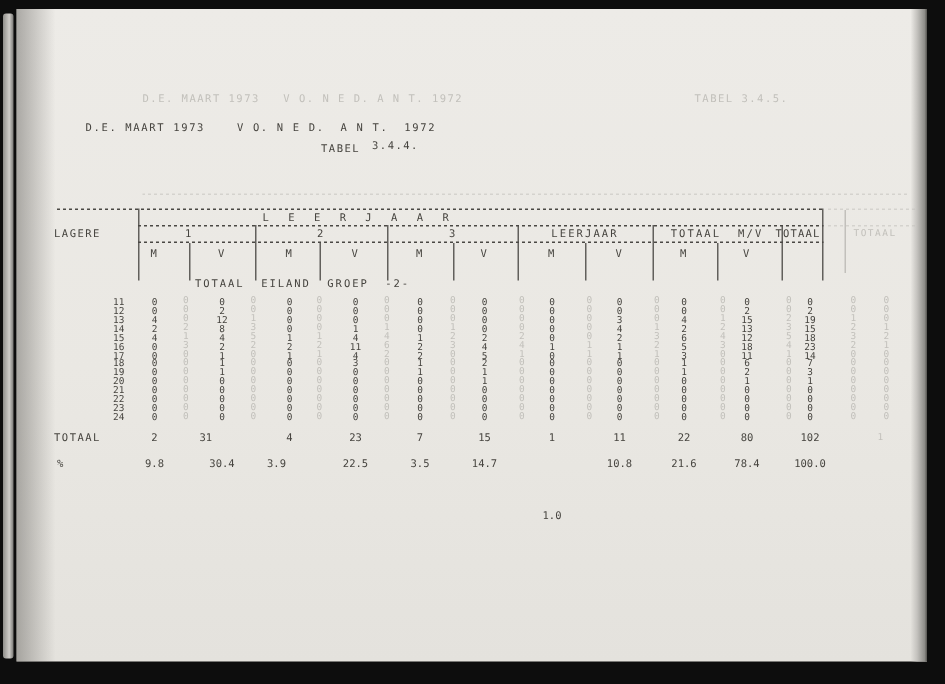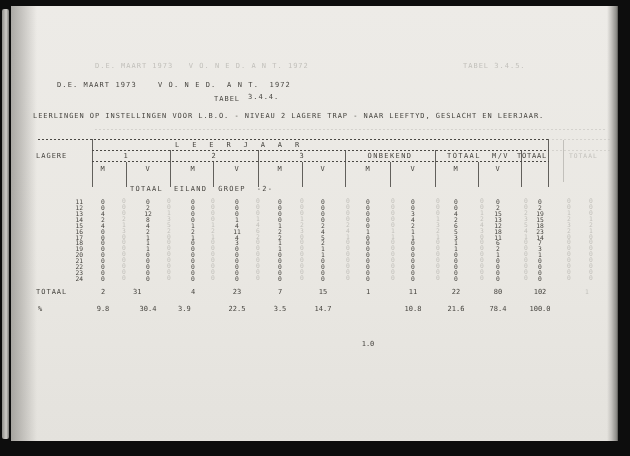--- a/index.html
+++ b/index.html
@@ -57,31 +57,30 @@
         <div class="gstrip" style="left: 425px; top: 192px;">00013210000000</div>
         <div class="gstrip" style="left: 469px; top: 192px;">00124300000000</div>
         <div class="gstrip" style="left: 513px; top: 192px;">00235410000000</div>
         <div class="gstrip" style="left: 556px; top: 192px;">00123200000000</div>
         <div class="gstrip" style="left: 578px; top: 192px;">00012100000000</div>
       </div>
 
     <div class="txt" style="left:46px;top:75px;letter-spacing:1.1px;">D.E. MAART 1973    V O. N E D.  A N T.  1972</div>
     <div class="txt" style="left:203px;top:89px;">TABEL</div>
     <div class="txt" style="left:237px;top:87px;">3.4.4.</div>
-    <div class="txt" style="left:22px;top:106px;letter-spacing:0.95px;">LEERLINGEN OP INSTELLINGEN VOOR L.B.O. - NIVEAU 2 LAGERE TRAP - NAAR LEEFTYD, GESLACHT EN LEERJAAR.</div>
 
     <div class="dash" style="left:27px;top:133px;width:512px;"></div>
     <div class="txt" style="left:164px;top:135px;letter-spacing:1.5px;">L  E  E  R  J  A  A  R</div>
     <div class="dash" style="left:81px;top:144px;width:457px;"></div>
     <div class="txt" style="left:25px;top:146px;">LAGERE</div>
     <div id="group-row">
         <div class="txt" style="left: 70px; top: 146px; width: 90px; text-align: center; letter-spacing: 1px;">1</div>
         <div class="txt" style="left: 158px; top: 146px; width: 90px; text-align: center; letter-spacing: 1px;">2</div>
         <div class="txt" style="left: 246px; top: 146px; width: 90px; text-align: center; letter-spacing: 1px;">3</div>
-        <div class="txt" style="left: 334px; top: 146px; width: 90px; text-align: center; letter-spacing: 1.4px;">ONBEKEND</div>
+        <div class="txt" style="left: 334px; top: 146px; width: 90px; text-align: center; letter-spacing: 1.4px;">LEERJAAR</div>
         <div class="txt" style="left: 422px; top: 146px; width: 90px; text-align: center; letter-spacing: 1.4px;">TOTAAL  M/V</div>
         <div class="txt" style="left: 476px; top: 146px; width: 90px; text-align: center; letter-spacing: 0.8px;">TOTAAL</div>
       </div>
     <div class="dash" style="left:81px;top:155px;width:457px;"></div>
     <div id="sex-row">
         <div class="txt" style="left: 82px; top: 159px; width: 20px; text-align: center;">M</div>
         <div class="txt" style="left: 127px; top: 159px; width: 20px; text-align: center;">V</div>
         <div class="txt" style="left: 172px; top: 159px; width: 20px; text-align: center;">M</div>
         <div class="txt" style="left: 216px; top: 159px; width: 20px; text-align: center;">V</div>
         <div class="txt" style="left: 259px; top: 159px; width: 20px; text-align: center;">M</div>

